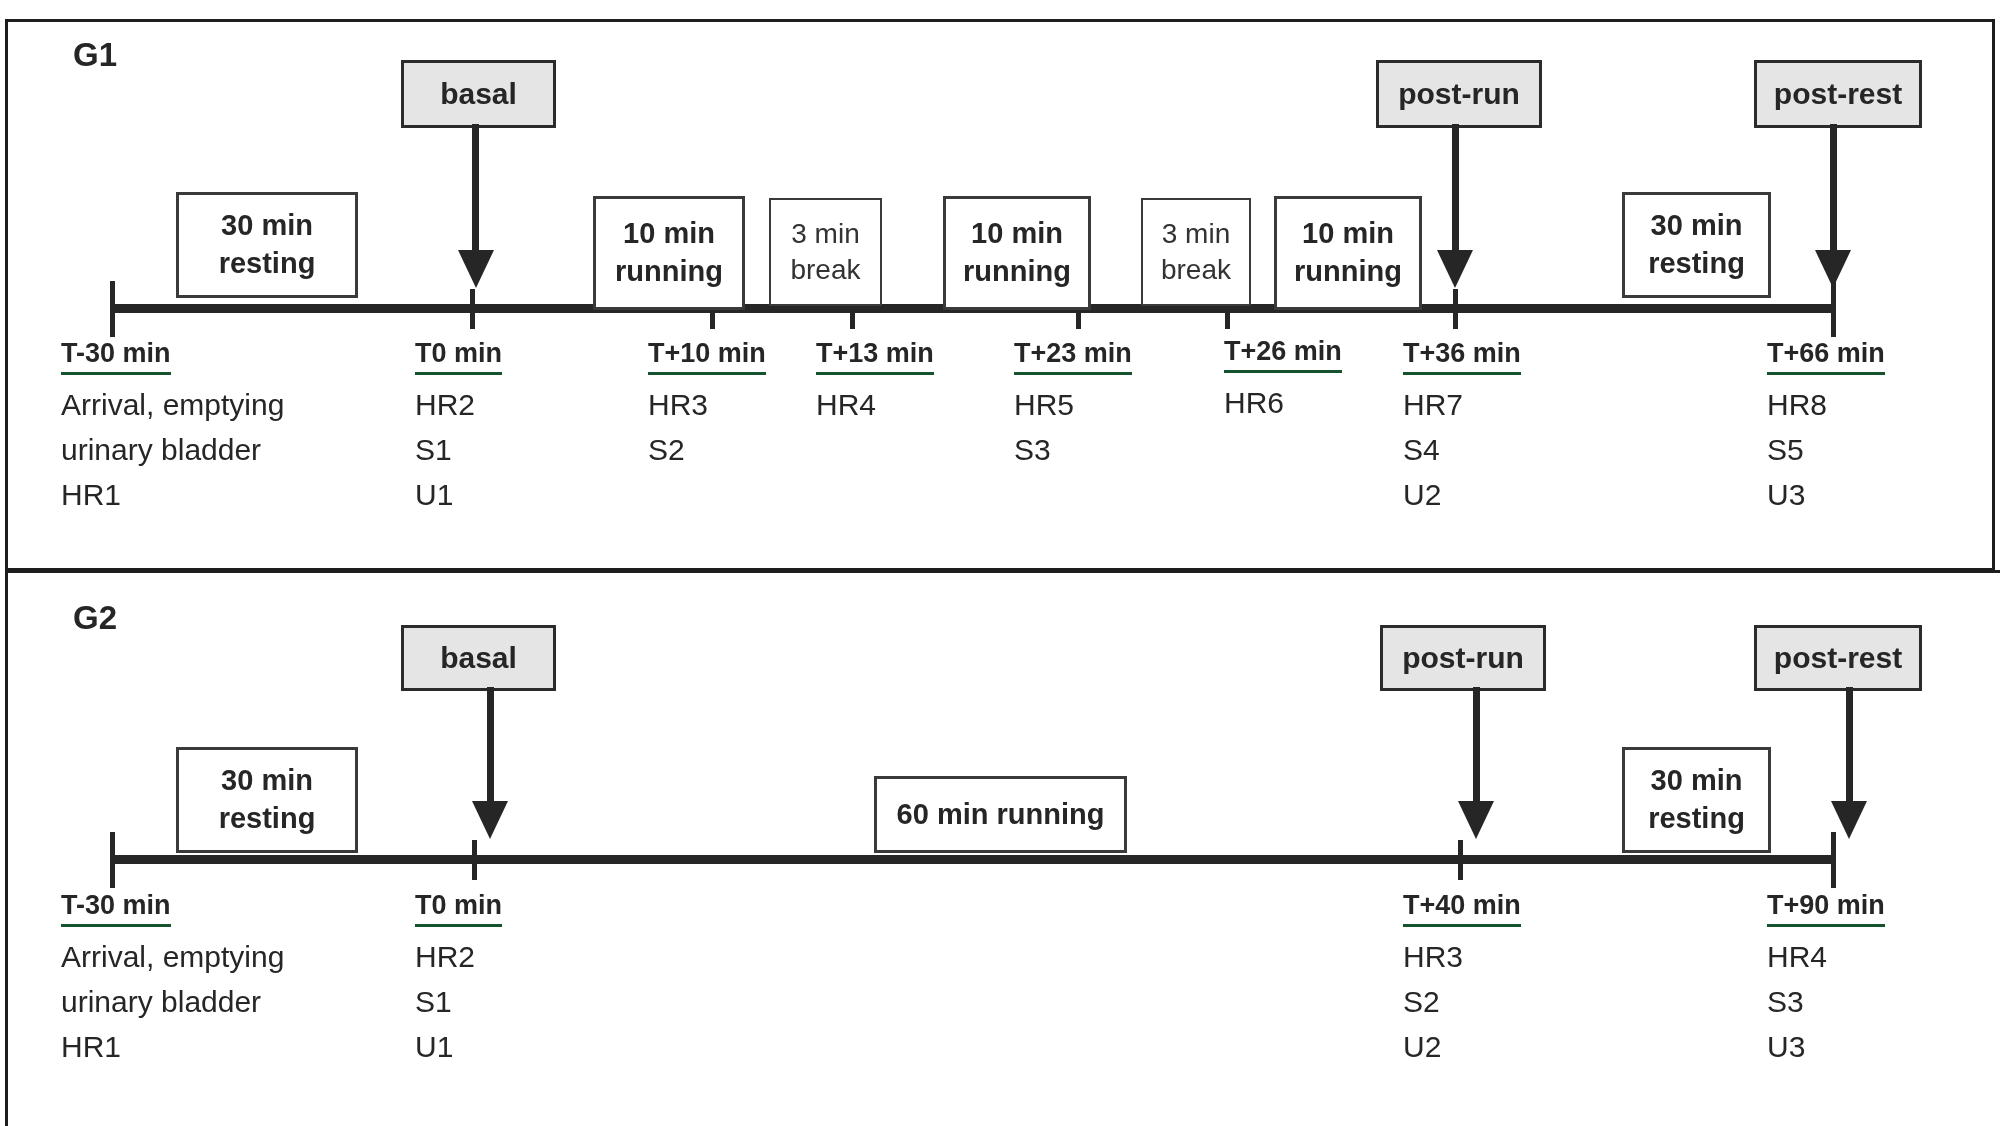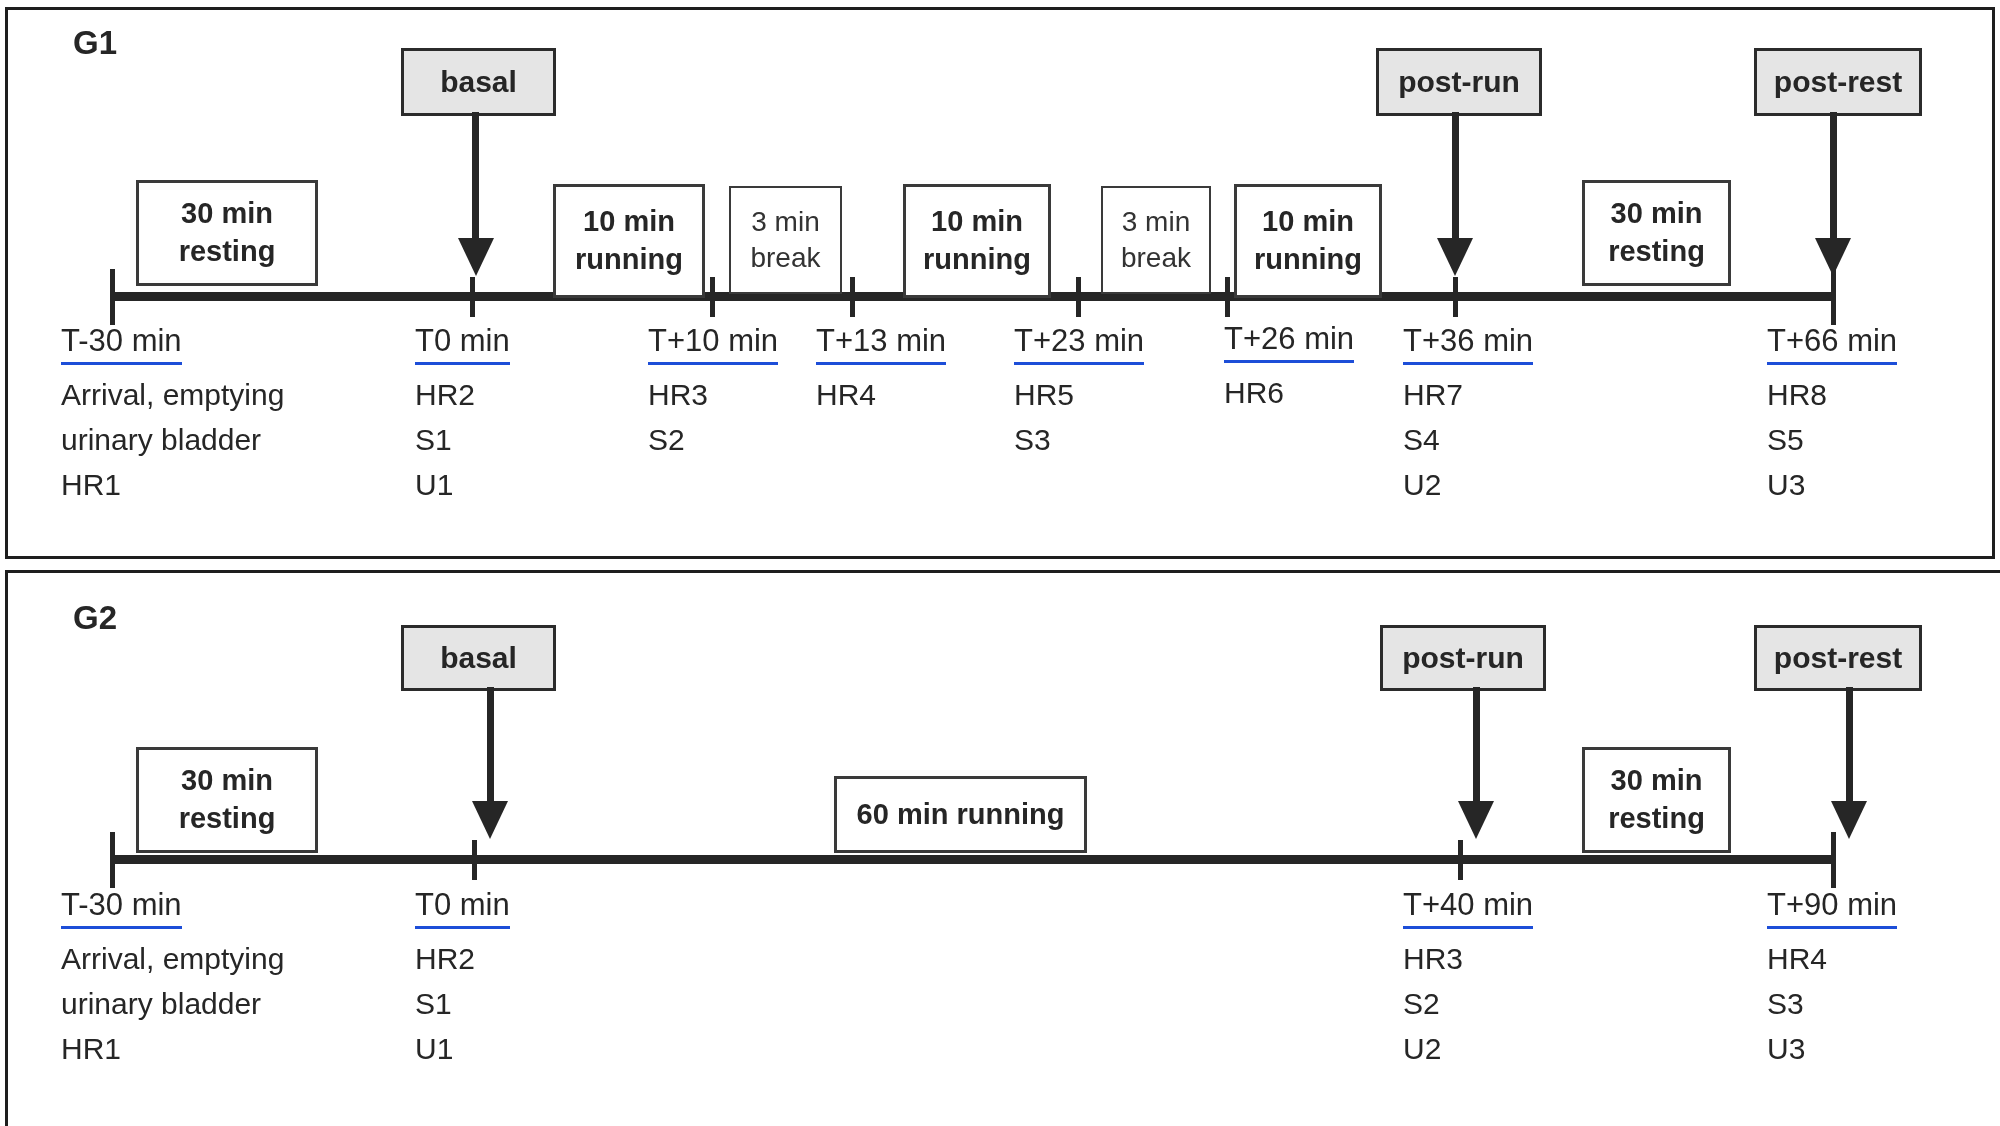--- a/index.html
+++ b/index.html
@@ -1,45 +1,45 @@
 <!DOCTYPE html>
 <html><head>
 <meta charset="utf-8">
 <style>
   html,body{margin:0;padding:0;background:#ffffff;}
   .figure{
     position:relative;width:2000px;height:1126px;background:#ffffff;
     font-family:"Liberation Sans",sans-serif;color:#262626;overflow:hidden;
   }
   .panel{position:absolute;left:5px;width:1984px;background:#ffffff;border:3px solid #1e1e1e;}
-  .panel.g1{top:7px;height:546px;}
+  .panel.g1{top:19px;height:546px;}
   .panel.g2{top:570px;height:561px;padding-left:16px;}
   .group-label{position:absolute;font-size:33px;font-weight:700;}
   .tl{position:absolute;height:9px;background:#262626;}
   .tick{position:absolute;width:5px;background:#262626;}
   .tick.tall{height:56px;}
   .tick.mid{height:40px;}
   .abox{
     position:absolute;border:3px solid #3a3a3a;background:#ffffff;
     display:flex;flex-direction:column;align-items:center;justify-content:center;
-    text-align:center;font-weight:700;font-size:29px;line-height:1.30;color:#262626;
+    text-align:center;font-weight:700;font-size:29px;line-height:1.30;color:#262626;margin-left:40px;
   }
   .abox.light{font-weight:400;font-size:28px;color:#333333;border-width:2px;justify-content:center;}
   .gbox{
     position:absolute;border:3px solid #2b2b2b;background:#e5e5e5;
     display:flex;align-items:center;justify-content:center;
     font-weight:700;font-size:30px;color:#262626;
   }
   .arrow{position:absolute;}
   .arrow .shaft{position:absolute;width:7px;background:#262626;}
   .arrow .head{position:absolute;width:0;height:0;border-left:18px solid transparent;border-right:18px solid transparent;border-top:38px solid #262626;}
   .tp{position:absolute;font-size:30px;color:#262626;}
   .tp .time{
-    display:inline-block;font-size:31px;font-weight:400;
-    border-bottom:3px solid #1d4ed8;padding-bottom:3px;white-space:nowrap;
+    display:inline-block;font-size:27px;font-weight:700;
+    border-bottom:3px solid #14532d;padding-bottom:3px;white-space:nowrap;
   }
   .tp .line{line-height:45px;white-space:nowrap;}
   .tp .line.first{margin-top:7px;}
 </style>
 </head>
 <body>
 
 <div class="figure">
 
   <div class="panel g1">

